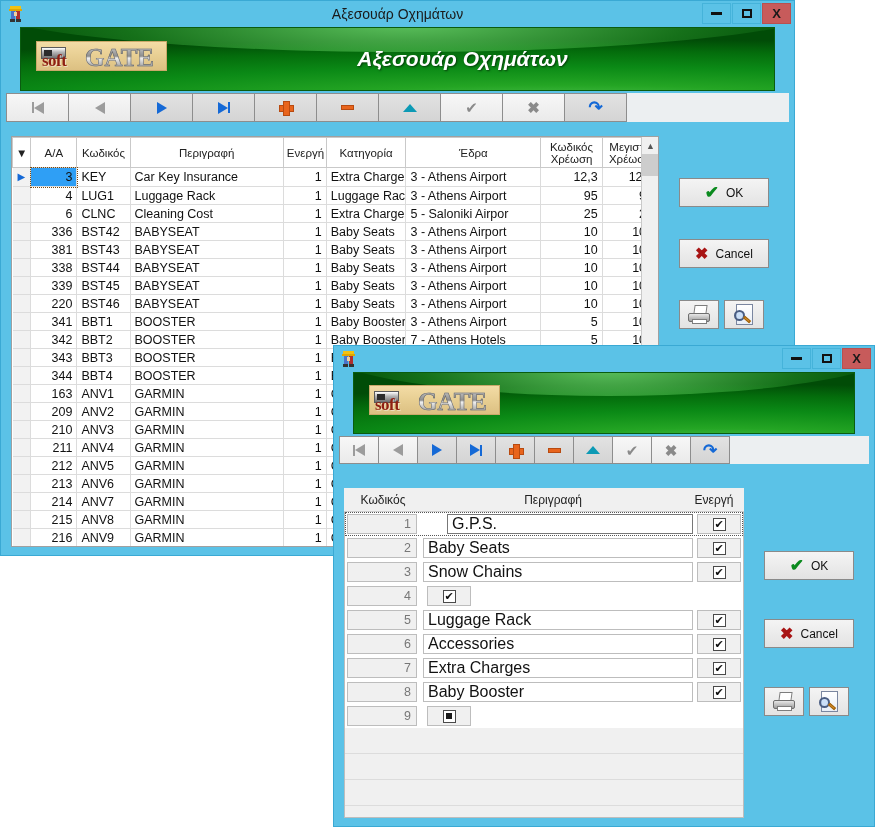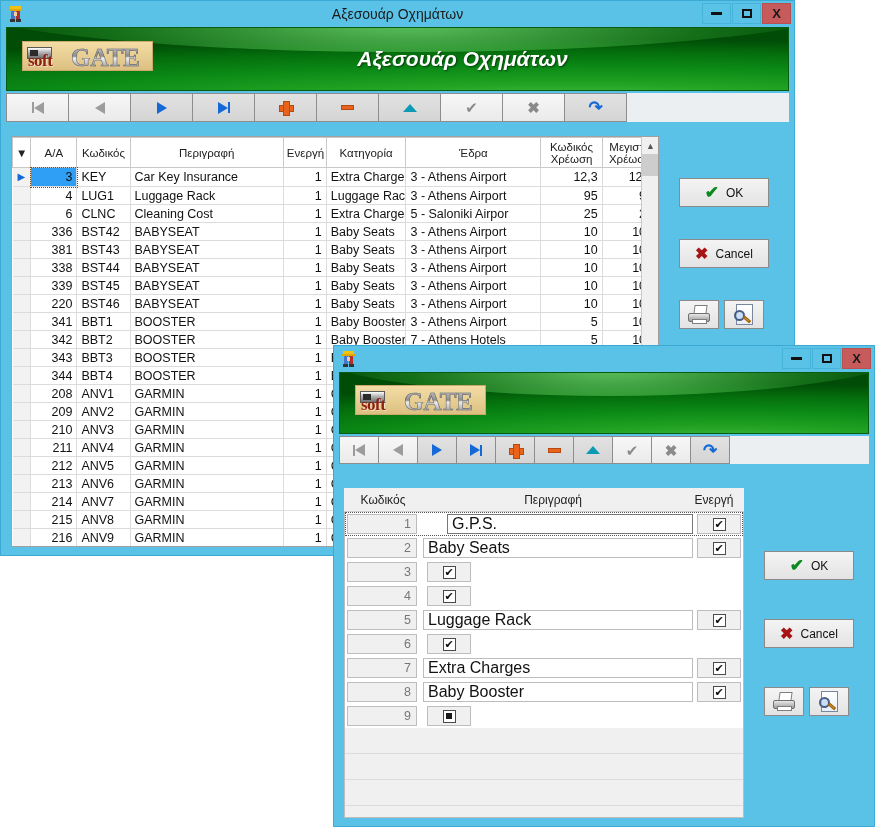--- a/index.html
+++ b/index.html
@@ -31,21 +31,21 @@
     width: 29px; height: 21px; background: #5bc2e7; border: 1px solid #45b3da;
     display: flex; align-items: center; justify-content: center;
     font-size: 12px; color: #111; font-weight: bold;
   }
   .winbtn.close { background: #c75b5b; border-color: #b85050; color: #1a1a1a; font-size: 13px; }
   .glyph-min { width: 11px; height: 3px; background: #111; }
   .glyph-max { width: 10px; height: 9px; border: 2px solid #111; }
 
   
   .banner {
-    margin: 0 5px; height: 64px; position: relative; overflow: hidden;
+    margin: 0 19px; height: 64px; position: relative; overflow: hidden;
     background: radial-gradient(ellipse 130% 100% at 72% 118%, #4fc24f 0%, #24a524 26%, #0b8a16 55%, #046d0c 80%, #014c07 100%);
     border: 1px solid #0a5c10;
   }
   .banner::after {
     content: ""; position: absolute; left: -8%; top: -132%; width: 118%; height: 170%;
     border-radius: 50%;
     background: radial-gradient(ellipse at 50% 72%, rgba(110,215,110,.85) 0%, rgba(60,180,60,.35) 45%, rgba(0,0,0,0) 68%);
   }
   .logo {
     position: absolute; left: 15px; top: 13px; width: 131px; height: 30px;
@@ -471,21 +471,21 @@
               <td>BBT4</td>
               <td>BOOSTER</td>
               <td class="r">1</td>
               <td>Baby</td>
               <td></td>
               <td class="r"></td>
               <td class="r"></td>
             </tr>
             <tr>
               <td class="col-sel"></td>
-              <td class="r">208</td>
+              <td class="r">163</td>
               <td>ANV1</td>
               <td>GARMIN</td>
               <td class="r">1</td>
               <td>G.P.S</td>
               <td></td>
               <td class="r"></td>
               <td class="r"></td>
             </tr>
             <tr>
               <td class="col-sel"></td>
@@ -703,20 +703,21 @@
             <div class="c-code">2</div>
             <div class="c-gap"></div>
             <div class="c-desc">Baby Seats</div>
             <div class="c-act">
               <div class="cbox">✔</div>
             </div>
           </div>
           <div class="erow">
             <div class="c-code">3</div>
             <div class="c-gap"></div>
+            <div class="c-desc">Snow Chains</div>
             <div class="c-act">
               <div class="cbox">✔</div>
             </div>
           </div>
           <div class="erow">
             <div class="c-code">4</div>
             <div class="c-gap"></div>
             <div class="c-act">
               <div class="cbox">✔</div>
             </div>
@@ -725,20 +726,21 @@
             <div class="c-code">5</div>
             <div class="c-gap"></div>
             <div class="c-desc">Luggage Rack</div>
             <div class="c-act">
               <div class="cbox">✔</div>
             </div>
           </div>
           <div class="erow">
             <div class="c-code">6</div>
             <div class="c-gap"></div>
+            <div class="c-desc">Accessories</div>
             <div class="c-act">
               <div class="cbox">✔</div>
             </div>
           </div>
           <div class="erow">
             <div class="c-code">7</div>
             <div class="c-gap"></div>
             <div class="c-desc">Extra Charges</div>
             <div class="c-act">
               <div class="cbox">✔</div>

